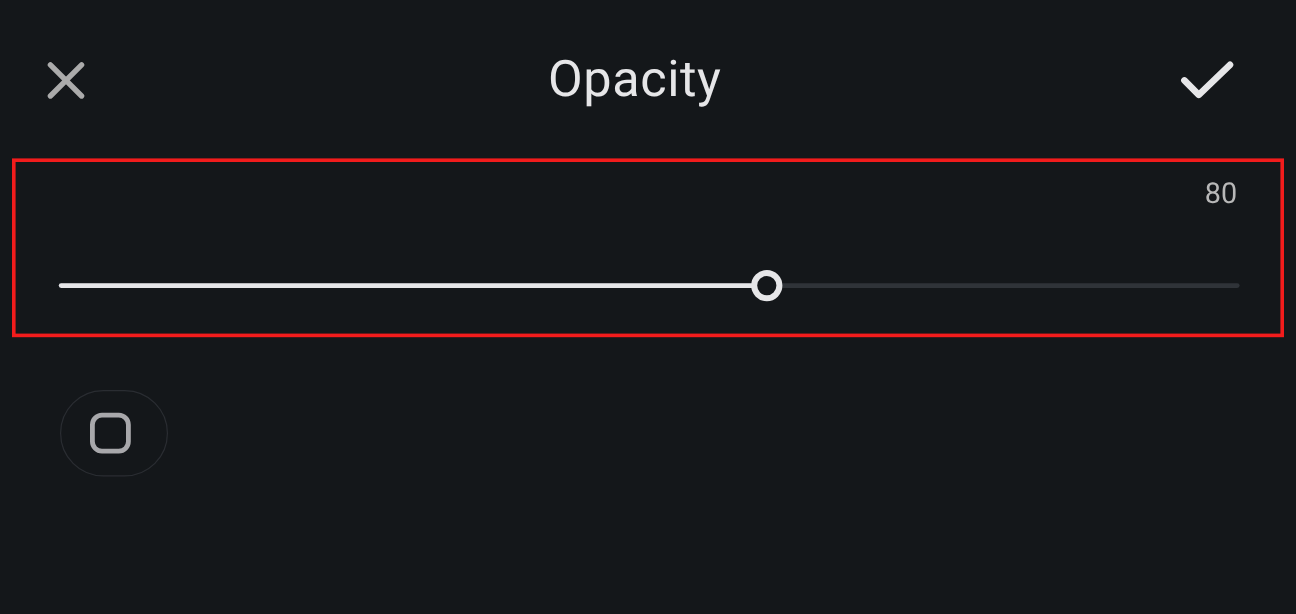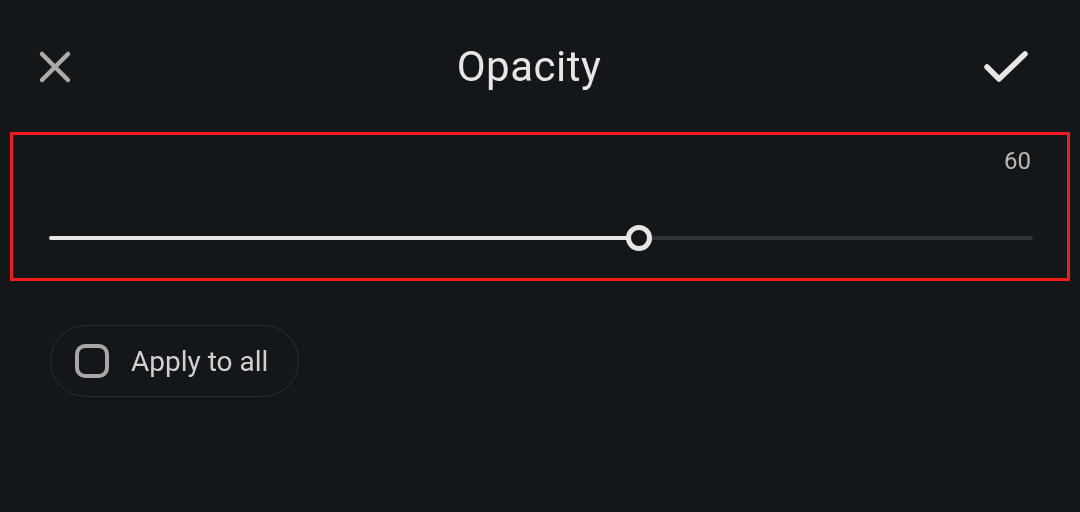--- a/index.html
+++ b/index.html
@@ -158,26 +158,25 @@
   </div>
   <div class="title">Opacity</div>
   <div class="confirm-btn">
     <svg viewBox="0 0 46 36">
       <path d="M4 18 L16 30 L42 5"></path>
     </svg>
   </div>
 </div>
 
 <div class="slider-section">
-  <div class="slider-value">60</div>
+  <div class="slider-value">80</div>
   <div class="slider-container">
     <div class="slider-track"></div>
     <div class="slider-fill" id="slider-fill" style="width: 60%;"></div>
     <div class="slider-thumb" id="slider-thumb" style="left: 60%;"></div>
   </div>
 </div>
 
 <div class="apply-section">
   <div class="apply-btn">
     <div class="checkbox"></div>
-    <div class="apply-label">Apply to all</div>
   </div>
 </div>
 
 </body></html>

